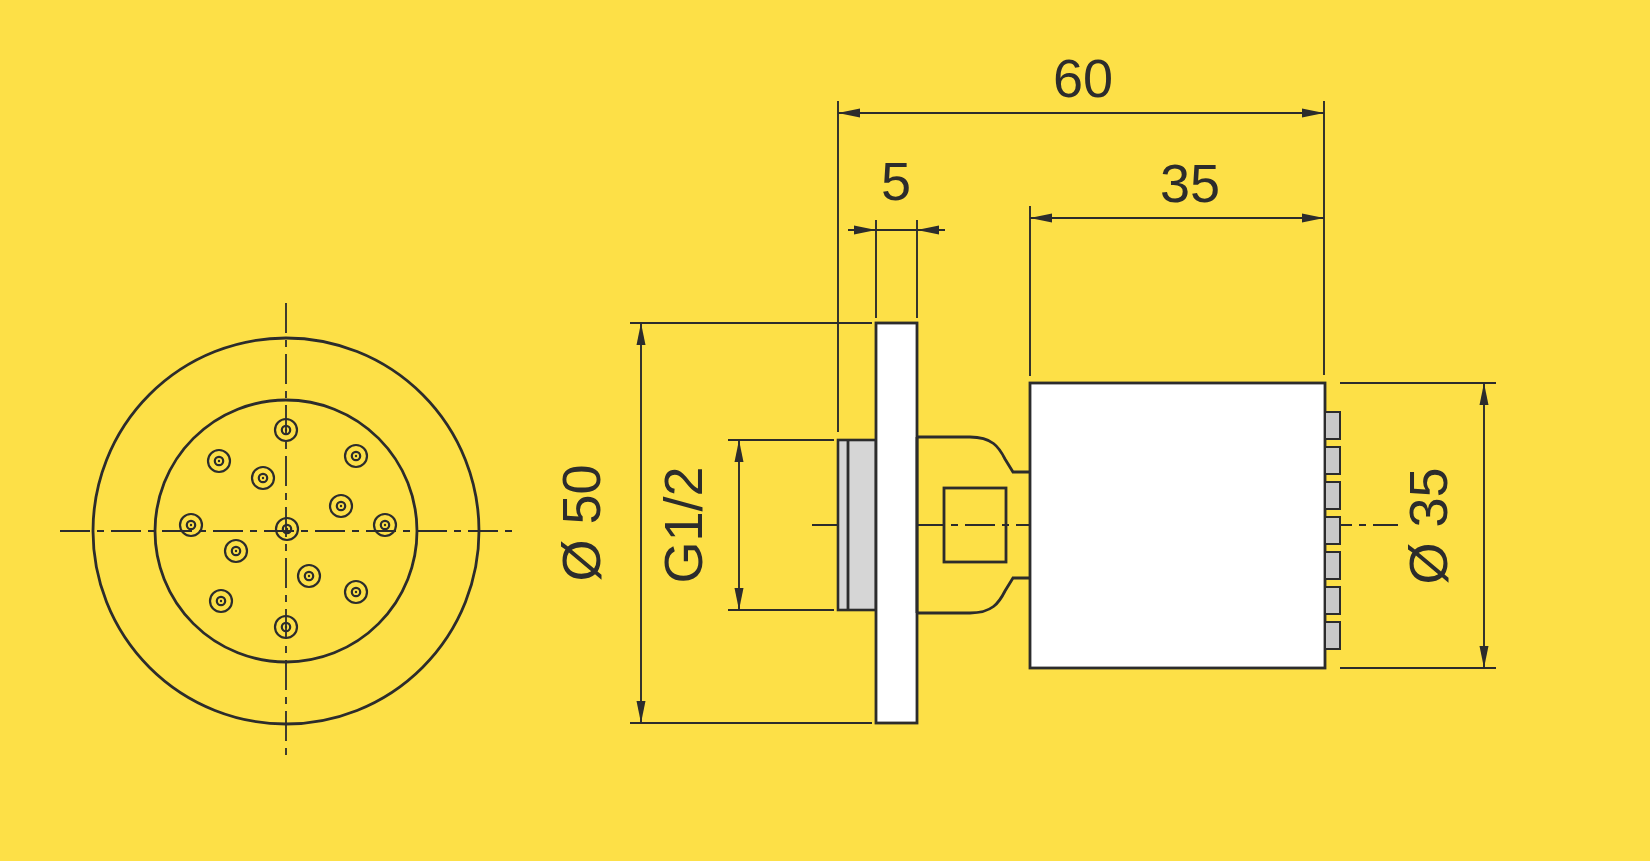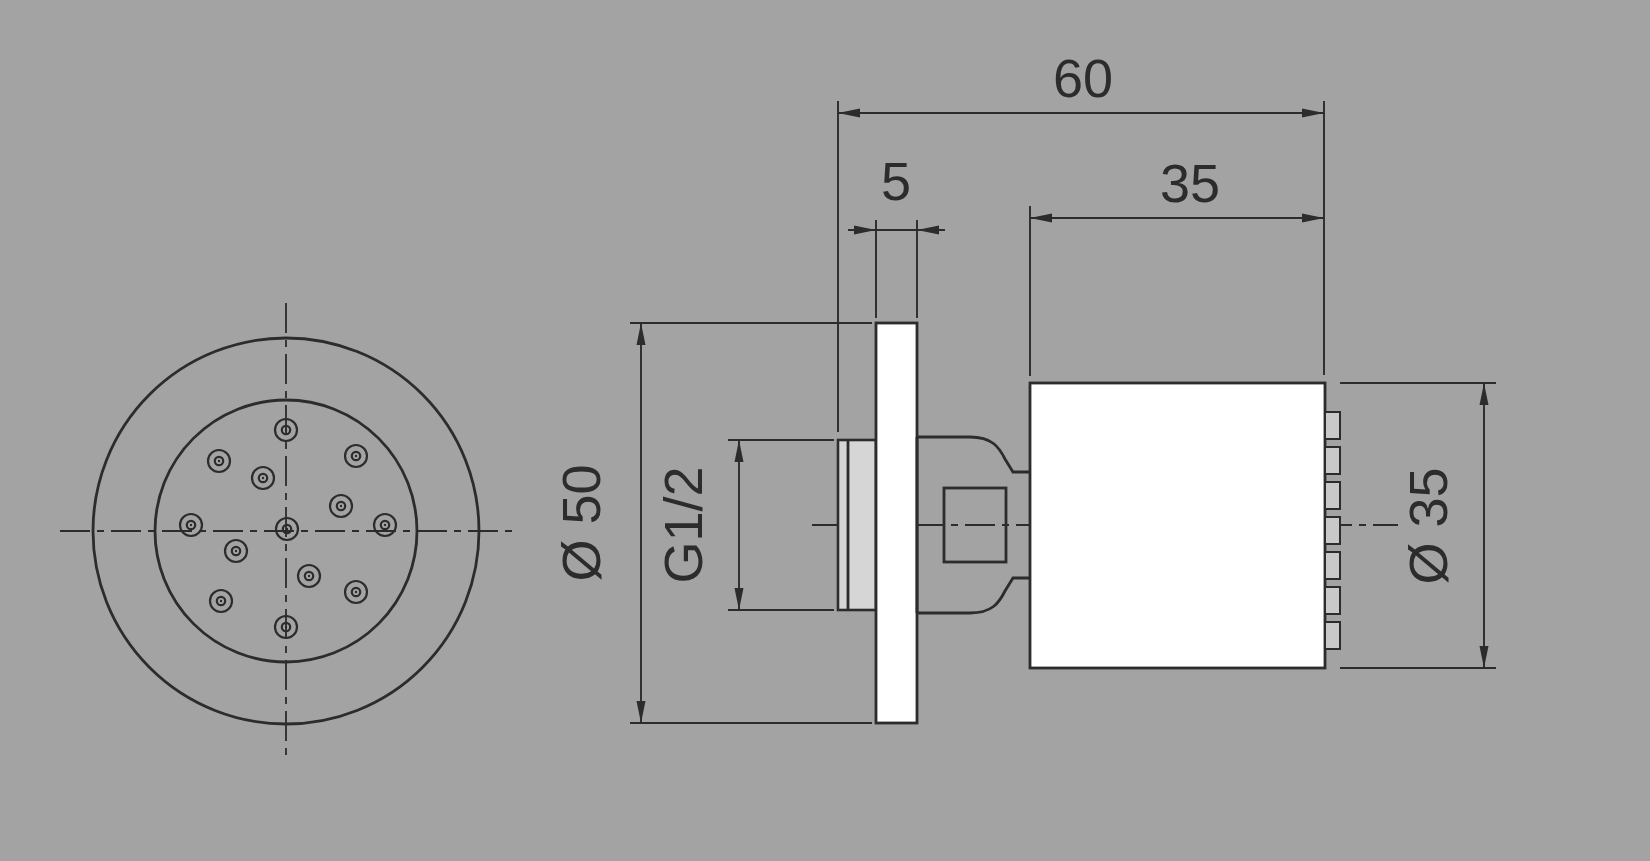--- a/index.html
+++ b/index.html
@@ -4,21 +4,21 @@
 <style>
   html, body {
     margin: 0;
     padding: 0;
     background: #ffffff;
   }
   .canvas {
     position: relative;
     width: 1650px;
     height: 861px;
-    background: #a3a3a3;
+    background: #fde047;
     overflow: hidden;
     font-family: "Liberation Sans", "DejaVu Sans", sans-serif;
   }
   svg { display: block; }
   .obj  { fill: none; stroke: #2c2c2c; stroke-width: 2.8; }
   .objf { fill: #ffffff; stroke: #2c2c2c; stroke-width: 2.8; }
   .grayfill { fill: #d6d6d6; stroke: #2c2c2c; stroke-width: 2.6; }
   .nozzleblock { fill: #c9c9c9; stroke: #2c2c2c; stroke-width: 2; }
   .dim  { fill: none; stroke: #2c2c2c; stroke-width: 1.9; }
   .cl   { fill: none; stroke: #2c2c2c; stroke-width: 1.8; stroke-dasharray: 30 7 7 7; }

